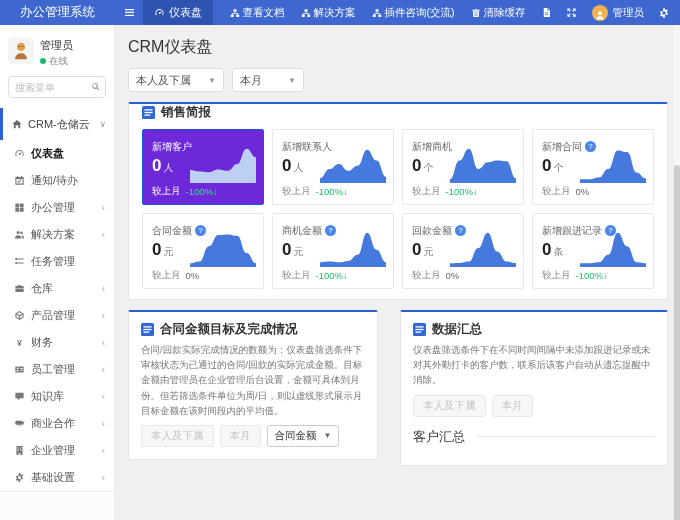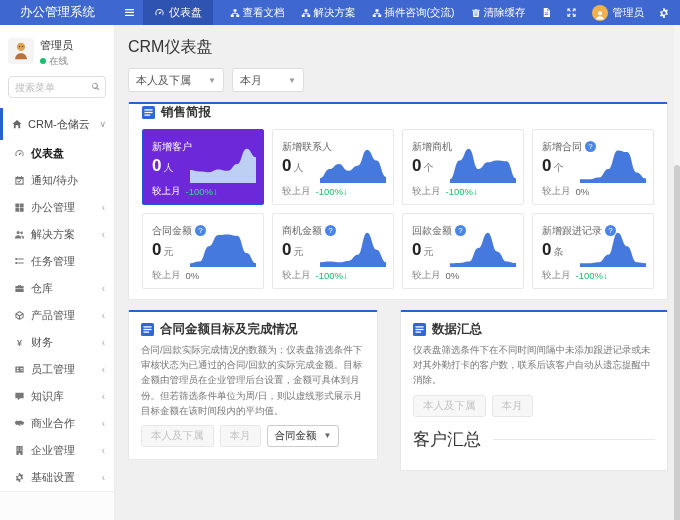--- a/index.html
+++ b/index.html
@@ -97,21 +97,21 @@
   .bottom-row{display:flex;gap:22px;margin-top:10px;align-items:flex-start;}
   .target-card{width:250px;flex:none;padding:9px 12px 12px;}
   .summary-card{flex:1;padding:9px 12px 12px;}
   .ctrl-row{display:flex;gap:6px;margin-top:7px;}
   .btn-disabled{height:22px;padding:0 9px;background:#f7f7f7;border:1px solid #e7e7e7;border-radius:3px;
                 font-size:10.5px;color:#c3c3c3;display:flex;align-items:center;box-sizing:border-box;}
   .metric-select{height:22px;background:#fff;border:1px solid #ccc;border-radius:3px;padding:0 7px;
                  font-size:10.5px;color:#333;display:flex;align-items:center;gap:7px;cursor:pointer;box-sizing:border-box;}
   .metric-select .caret{color:#666;font-size:8px;}
 
-  .sec-label{display:flex;align-items:center;gap:12px;font-size:17px;color:#333;margin:11px 0 7px;}
+  .sec-label{display:flex;align-items:center;gap:12px;font-size:13px;color:#333;margin:11px 0 7px;}
   .sec-line{flex:1;height:1px;background:#e8e8e8;}
 
   .scrollbar{position:fixed;right:0;top:25px;bottom:0;width:6px;background:#f5f5f5;z-index:30;}
   .scroll-thumb{position:absolute;left:0;right:0;top:140px;height:360px;background:#cdcdcd;border-radius:3px;}
 </style>
 </head>
 <body>
 
 <header class="topbar">
   <div class="brand">办公管理系统</div>

